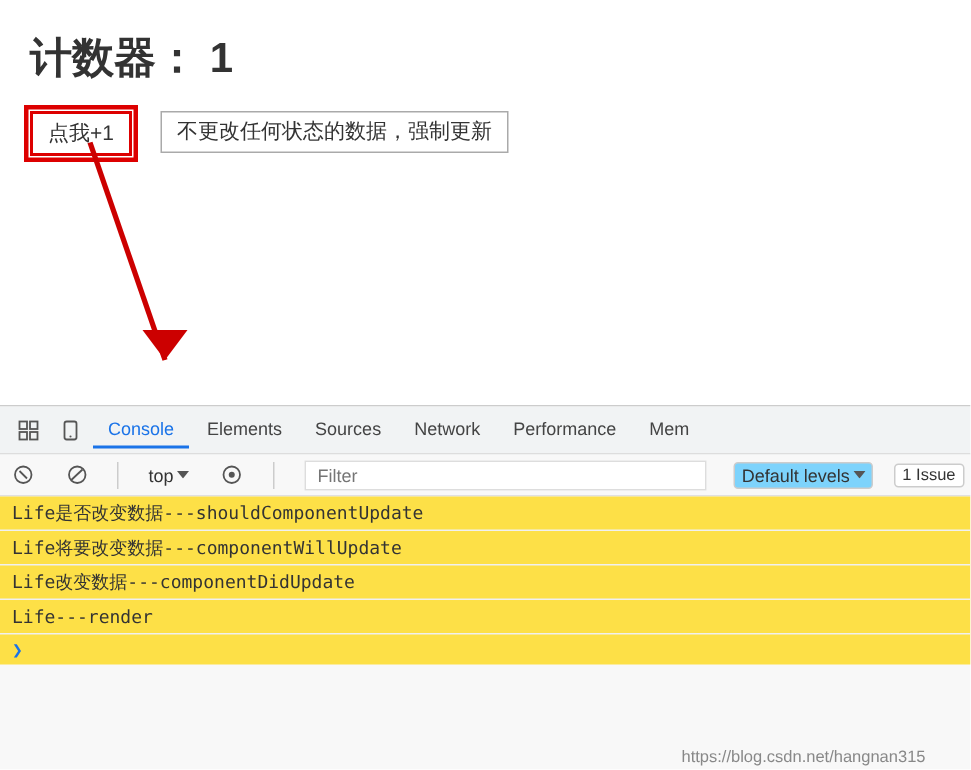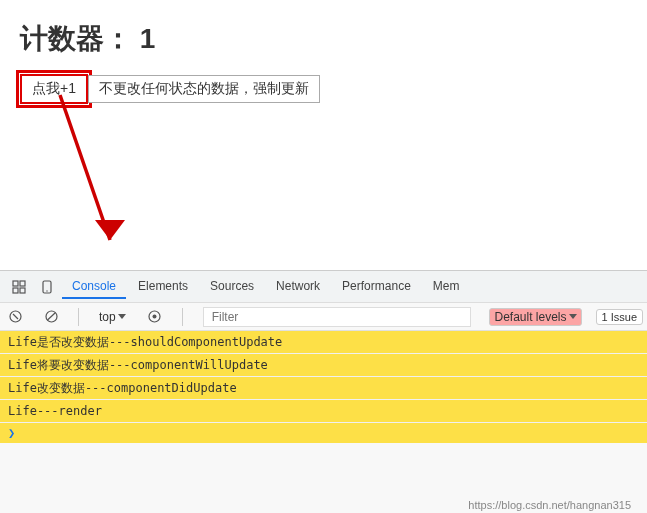--- a/index.html
+++ b/index.html
@@ -22,22 +22,22 @@
 
     .counter-title {
       font-size: 28px;
       font-weight: bold;
       color: #333;
       margin-bottom: 16px;
     }
 
     .button-row {
       display: flex;
-      gap: 0;
-      align-items: center;
+      gap: 19px;
+      align-items: flex-start;
     }
 
     .btn-increment {
       border: 2px solid #d00;
       background: #fff;
       color: #333;
       padding: 4px 10px;
       font-size: 14px;
       cursor: pointer;
       font-family: 'Microsoft YaHei', Arial, sans-serif;
@@ -191,21 +191,21 @@
     .default-levels {
       display: flex;
       align-items: center;
       font-size: 12px;
       color: #333;
       cursor: pointer;
       padding: 1px 4px;
       border: 1px solid #ccc;
       border-radius: 3px;
       gap: 2px;
-      background: #fca5a5;
+      background: #7dd3fc;
     }
 
     .issue-badge {
       font-size: 11px;
       color: #333;
       background: #fff;
       border: 1px solid #ccc;
       border-radius: 3px;
       padding: 1px 5px;
       white-space: nowrap;
@@ -232,21 +232,21 @@
       font-size: 12px;
       color: #1a73e8;
       padding: 3px 8px;
       font-family: monospace;
     }
 
     
     .devtools-footer {
       position: absolute;
       bottom: 0;
-      right: 12px;
+      right: 26px;
       font-size: 11px;
       color: #888;
       padding: 2px 4px;
     }
   </style>
 </head>
 <body>
 
 <div class="main-content">
   <div class="counter-title">计数器： 1</div>

